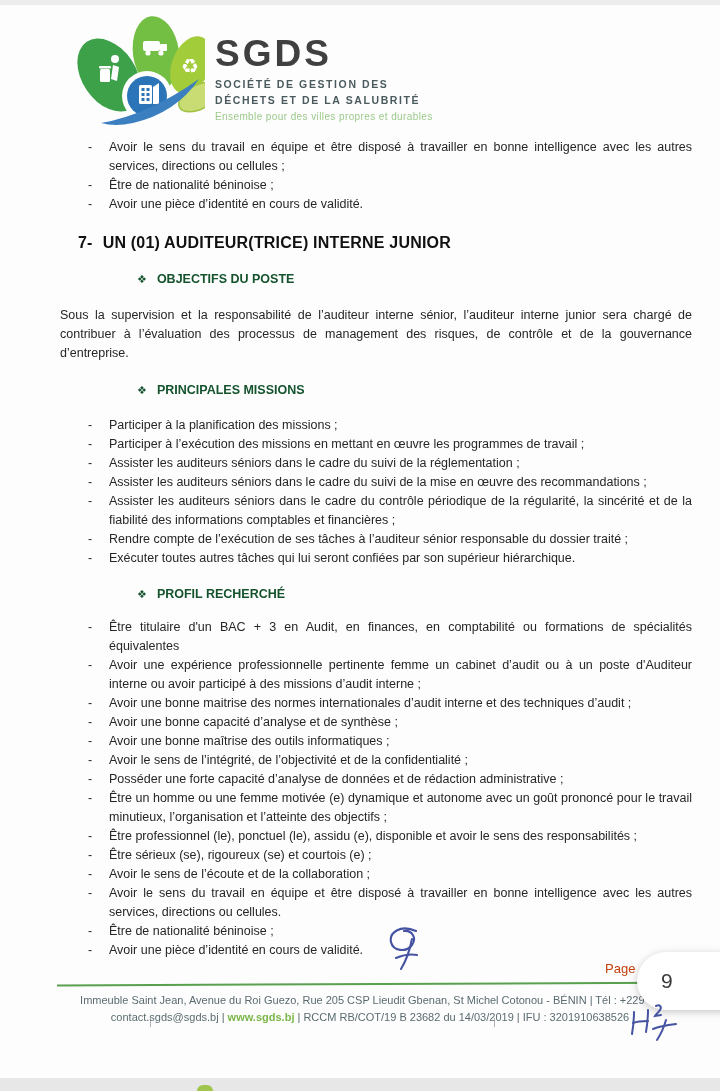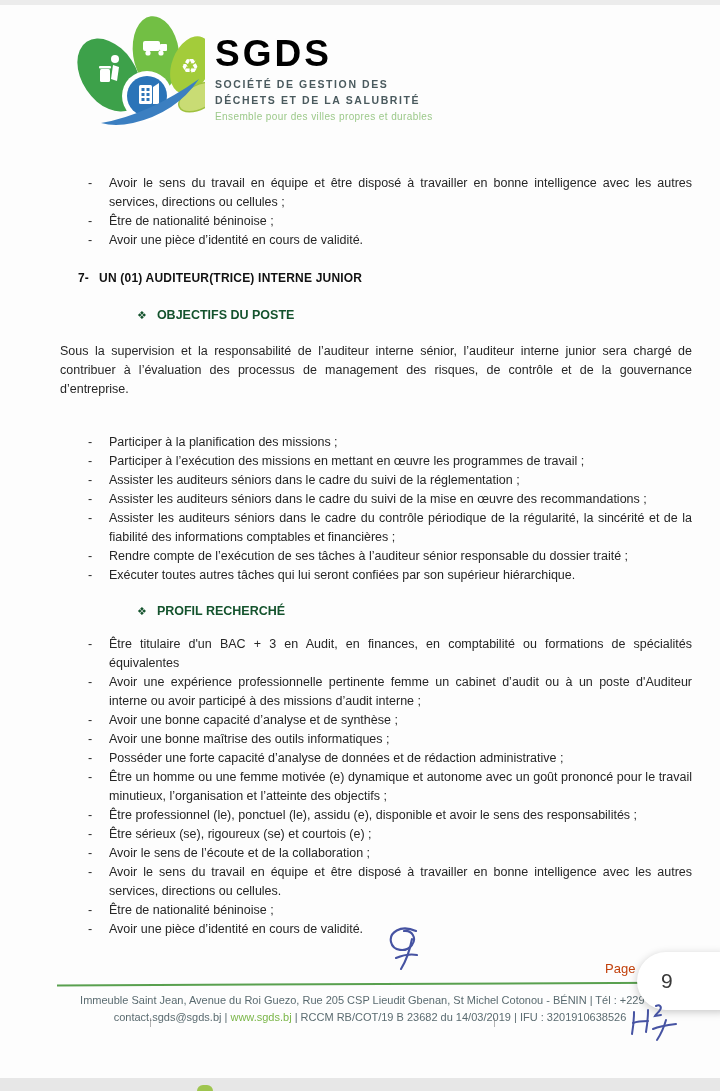--- a/index.html
+++ b/index.html
@@ -9,44 +9,44 @@
     color:#262626;
   }
   .viewer-strip-top{position:absolute;top:0;left:0;width:720px;height:5px;background:#ececec;}
   .viewer-strip-bottom{position:absolute;bottom:0;left:0;width:720px;height:13px;background:#e7e7e7;}
   .next-page-leaf{position:absolute;bottom:0;left:197px;width:16px;height:6px;border-radius:8px 8px 0 0;background:#9fc54f;}
 
   
   .logo-row{position:absolute;top:13px;left:73px;display:flex;align-items:flex-start;}
   .logo-mark{width:132px;height:112px;flex:0 0 auto;}
   .logo-text{margin-left:10px;padding-top:24px;}
-  .brand{font-size:37px;font-weight:bold;color:#000000;letter-spacing:3px;line-height:0.9;}
+  .brand{font-size:37px;font-weight:bold;color:#404040;letter-spacing:3px;line-height:0.9;}
   .subtitle{margin-top:7px;font-size:10.5px;font-weight:bold;color:#4a5a5e;letter-spacing:1.6px;line-height:1.45;}
   .tagline{margin-top:3px;font-size:10px;color:#9cc98a;letter-spacing:0.4px;}
 
   
-  .content{position:absolute;top:138px;left:60px;width:632px;font-size:12.5px;line-height:19px;margin-top:36px;}
+  .content{position:absolute;top:138px;left:60px;width:632px;font-size:12.5px;line-height:19px;}
   ul.dash{list-style:none;margin:0;padding:0;text-align:justify;}
   ul.dash li{position:relative;padding-left:49px;}
   ul.dash li::before{content:"-";position:absolute;left:28px;top:0;}
-  .job-heading{margin:19px 0 0 18px;font-size:12px;font-weight:bold;color:#111;letter-spacing:0.2px;}
+  .job-heading{margin:19px 0 0 18px;font-size:16px;font-weight:bold;color:#111;letter-spacing:0.2px;}
   .job-heading .num{margin-right:10px;}
   .sec-heading{margin:0;padding-left:77px;font-size:12.5px;font-weight:bold;color:#14532d;}
   .sec-heading .diamond{margin-right:10px;font-size:11px;}
   .para{margin:0;text-align:justify;}
   .sp-a{height:18px;} .sp-b{height:17px;} .sp-c{height:16px;} .sp-d{height:14px;}
 
   
   .footer-rule{position:absolute;left:57px;top:983px;width:665px;height:2px;background:#59a04f;transform:rotate(-0.25deg);z-index:1;}
   .page-label{position:absolute;left:605px;top:961px;font-size:13px;color:#c2410c;z-index:1;}
   .page-bubble{position:absolute;left:637px;top:952px;width:110px;height:58px;border-radius:29px;background:#ffffff;
     box-shadow:0 2px 8px rgba(0,0,0,0.22);z-index:5;display:flex;align-items:center;}
   .page-bubble span{margin-left:24px;font-size:21px;color:#3a3a3a;}
   .footer-lines{position:absolute;left:30px;top:992px;width:680px;text-align:center;font-size:11px;color:#5a6b70;line-height:17px;z-index:0;}
-  .footer-lines .link{color:#7ab648;}
+  .footer-lines .link{color:#7ab648;font-weight:bold;}
   .sep{white-space:pre;}
   .tick{position:absolute;width:1px;height:9px;background:#777;opacity:0.55;}
   .tick1{left:150px;top:1018px;} .tick2{left:494px;top:1018px;}
 
   .paraph{position:absolute;left:386px;top:925px;z-index:2;}
   .hand-note{position:absolute;left:626px;top:1000px;z-index:6;}
 </style>
 </head>
 <body>
 
@@ -120,20 +120,23 @@
     </h1>
 
     <div class="sp-a"></div>
     <h2 class="sec-heading">
       <span class="diamond">❖</span><span>OBJECTIFS DU POSTE</span>
     </h2>
     <div class="sp-b"></div>
     <p class="para">Sous la supervision et la responsabilité de l’auditeur interne sénior, l’auditeur interne junior sera chargé de contribuer à l’évaluation des processus de management des risques, de contrôle et de la gouvernance d’entreprise.</p>
 
     <div class="sp-a"></div>
+    <h2 class="sec-heading">
+      <span class="diamond">❖</span><span>PRINCIPALES MISSIONS</span>
+    </h2>
     <div class="sp-c"></div>
     <ul class="dash">
 
     <li>Participer à la planification des missions ;</li>
         <li>Participer à l’exécution des missions en mettant en œuvre les programmes de travail ;</li>
         <li>Assister les auditeurs séniors dans le cadre du suivi de la réglementation ;</li>
         <li>Assister les auditeurs séniors dans le cadre du suivi de la mise en œuvre des recommandations ;</li>
         <li>Assister les auditeurs séniors dans le cadre du contrôle périodique de la régularité, la sincérité et de la fiabilité des informations comptables et financières ;</li>
         <li>Rendre compte de l’exécution de ses tâches à l’auditeur sénior responsable du dossier traité ;</li>
         <li>Exécuter toutes autres tâches qui lui seront confiées par son supérieur hiérarchique.</li>
@@ -141,22 +144,24 @@
 
     <div class="sp-b"></div>
     <h2 class="sec-heading">
       <span class="diamond">❖</span><span>PROFIL RECHERCHÉ</span>
     </h2>
     <div class="sp-d"></div>
     <ul class="dash">
 
     <li>Être titulaire d'un BAC + 3 en Audit, en finances, en comptabilité ou formations de spécialités équivalentes</li>
         <li>Avoir une expérience professionnelle pertinente femme un cabinet d’audit ou à un poste d'Auditeur interne ou avoir participé à des missions d’audit interne ;</li>
+        <li>Avoir une bonne maitrise des normes internationales d’audit interne et des techniques d’audit ;</li>
         <li>Avoir une bonne capacité d’analyse et de synthèse ;</li>
         <li>Avoir une bonne maîtrise des outils informatiques ;</li>
+        <li>Avoir le sens de l’intégrité, de l’objectivité et de la confidentialité ;</li>
         <li>Posséder une forte capacité d’analyse de données et de rédaction administrative ;</li>
         <li>Être un homme ou une femme motivée (e) dynamique et autonome avec un goût prononcé pour le travail minutieux, l’organisation et l’atteinte des objectifs ;</li>
         <li>Être professionnel (le), ponctuel (le), assidu (e), disponible et avoir le sens des responsabilités ;</li>
         <li>Être sérieux (se), rigoureux (se) et courtois (e) ;</li>
         <li>Avoir le sens de l’écoute et de la collaboration ;</li>
         <li>Avoir le sens du travail en équipe et être disposé à travailler en bonne intelligence avec les autres services, directions ou cellules.</li>
         <li>Être de nationalité béninoise ;</li>
         <li>Avoir une pièce d’identité en cours de validité.</li>
       </ul>
   </div>

